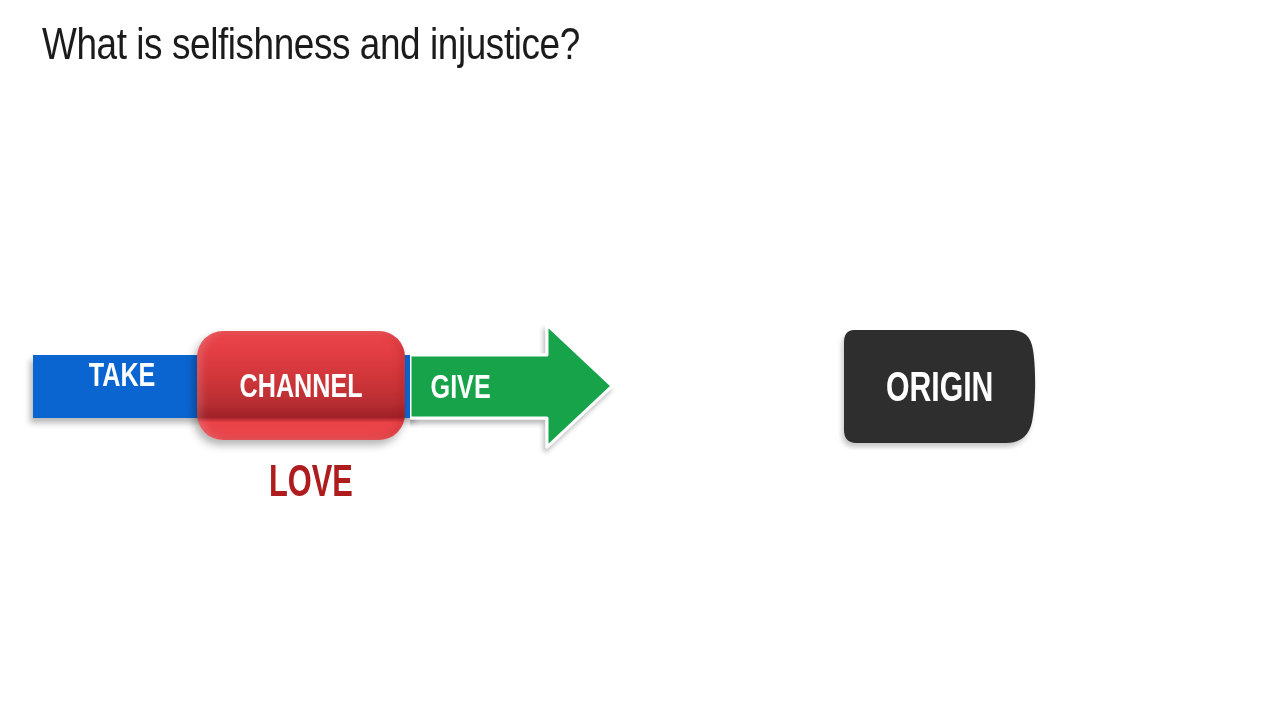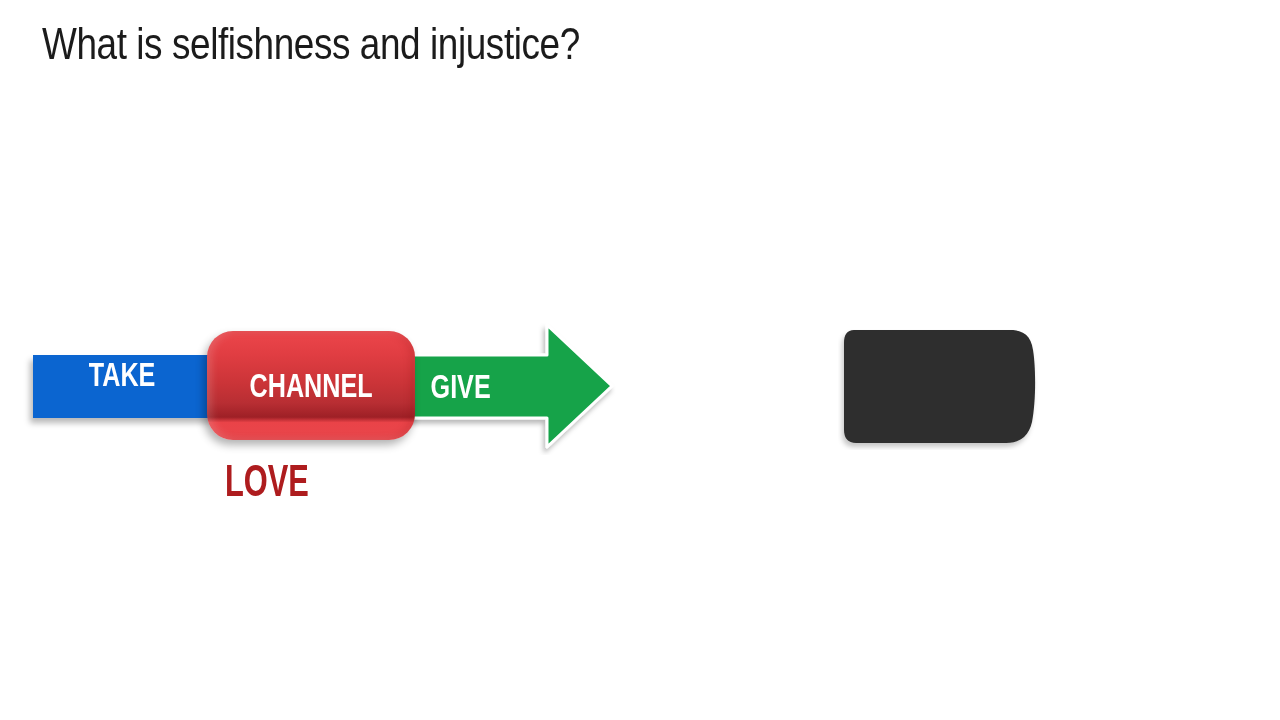--- a/index.html
+++ b/index.html
@@ -88,21 +88,21 @@
     display: flex;
     align-items: center;
     justify-content: flex-start;
     z-index: 1;
   }
   .give-label-wrap .shape-label { font-size: 34px; }
 
   
   .channel-cylinder {
     position: absolute;
-    left: 207px;
+    left: 197px;
     top: 331px;
     width: 208px;
     height: 109px;
     border-radius: 26px;
     background: linear-gradient(180deg,
       #ec464b 0%,
       #e03d42 22%,
       #cb3438 48%,
       #b82e33 66%,
       #9e2026 79%,
@@ -117,20 +117,21 @@
     z-index: 2;
   }
   .channel-cylinder .shape-label { font-size: 34px; }
 
   
   .love-caption {
     position: absolute;
     left: 207px;
     top: 456px;
     width: 208px;
+    text-align: center;
     z-index: 2;
   }
   .love-caption .shape-label {
     color: var(--love-red, #ae1c1e);
     font-size: 44px;
     transform: scaleX(0.70);
   }
 
   
   .origin-svg {
@@ -204,14 +205,17 @@
     <path filter="url(#originShadow)" d="M 16 6
              H 172
              C 186 6, 193 12, 195 26
              C 198 44, 198 78, 194 98
              C 191 112, 182 119, 168 119
              H 18
              C 10 119, 6 114, 6 106
              V 19
              C 6 11, 9 6, 16 6 Z"></path>
   </svg>
+  <div class="origin-label-wrap">
+    <span class="shape-label">ORIGIN</span>
+  </div>
 
 </div>
 
 </body></html>

